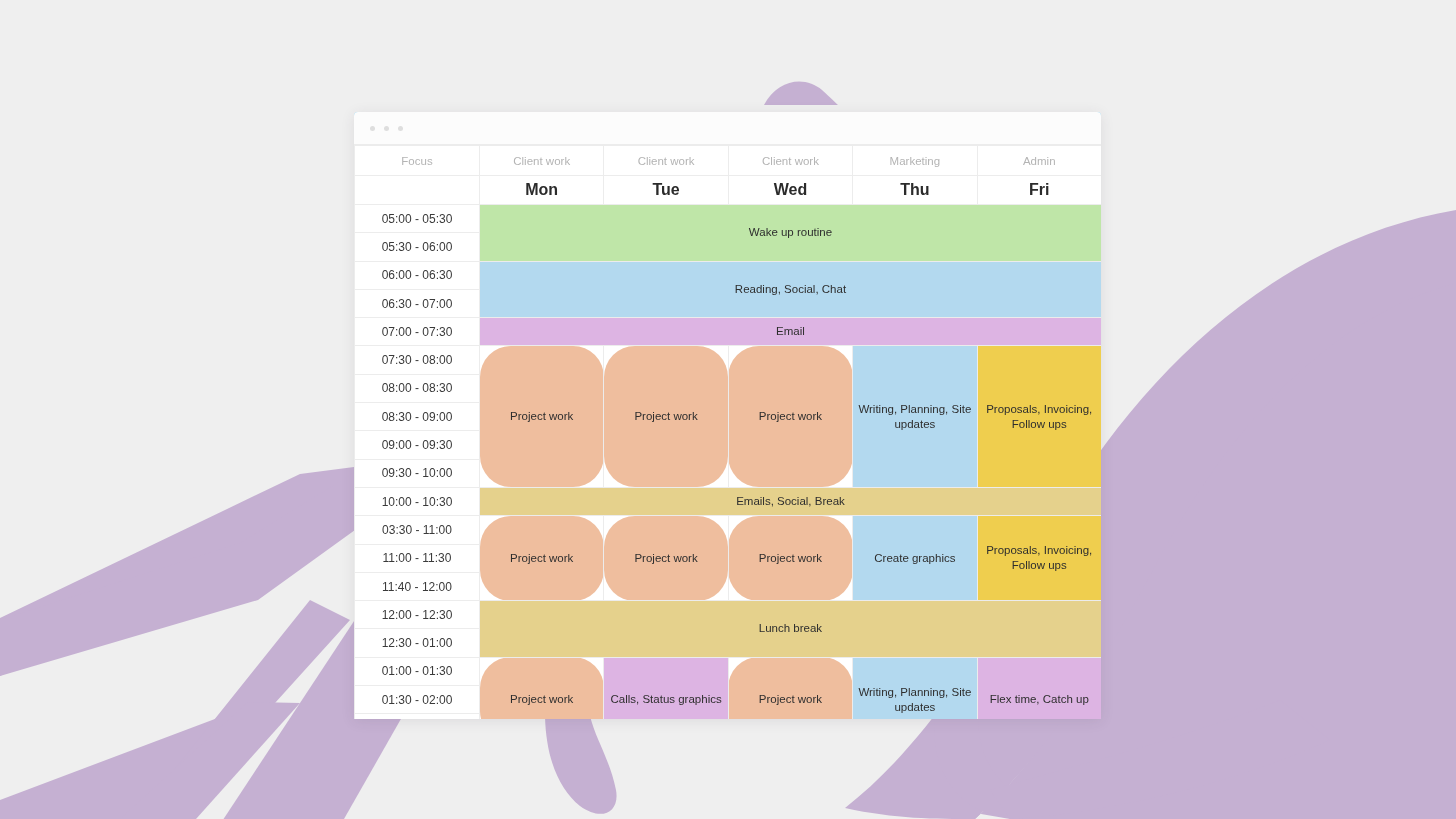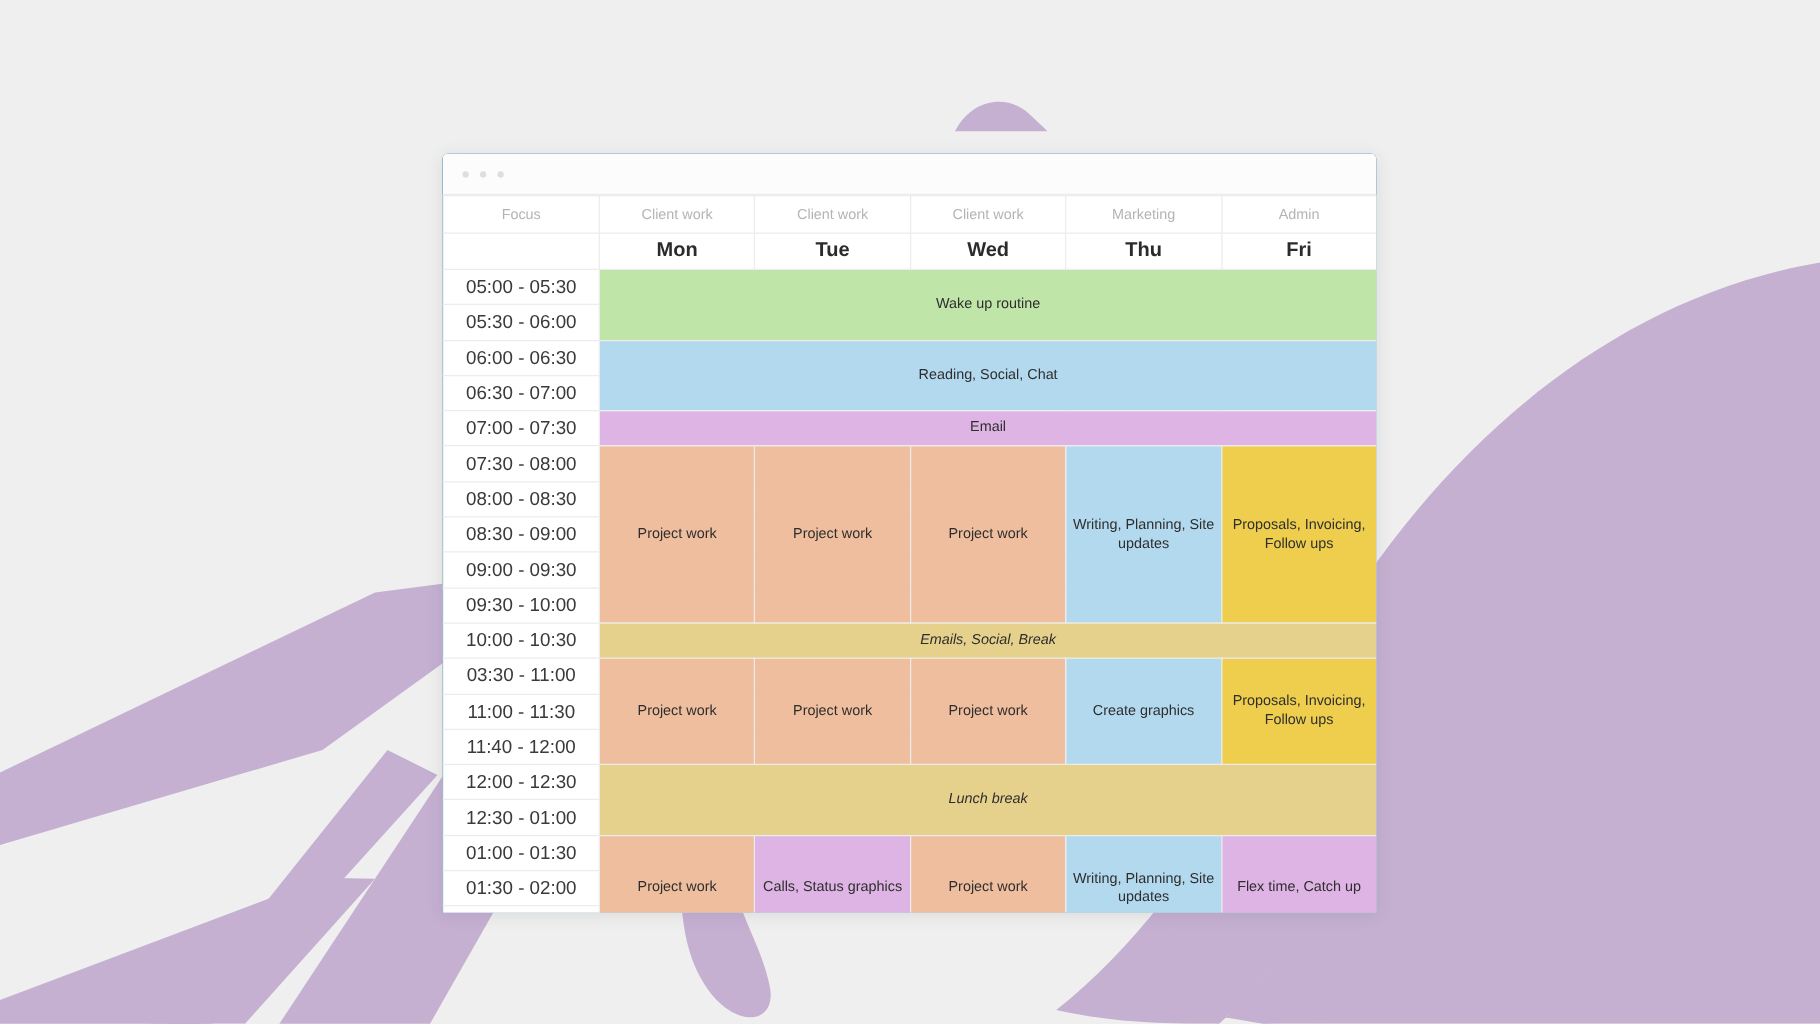--- a/index.html
+++ b/index.html
@@ -21,24 +21,24 @@
     inset: 0;
     width: 1456px;
     height: 819px;
     z-index: 0;
   }
 
   
   #app-window {
     position: absolute;
     left: 354px;
-    top: 123px;
+    top: 112px;
     width: 747px;
     height: 607px;
-    background: #0369a1;
+    background: #7dd3fc;
     border-radius: 4px 4px 0 0;
     box-shadow: 0 2px 14px rgba(60,50,70,0.10);
     z-index: 2;
     overflow: hidden;
   }
 
   #title-bar {
     height: 33px;
     background: #fcfcfc;
     border-bottom: 1px solid #ececec;
@@ -83,44 +83,44 @@
   tr.row-daynames th {
     height: 28px;
     font-size: 16px;
     font-weight: bold;
     color: #2b2b2b;
     background: #fff;
   }
 
   td.time-cell {
     height: 27.3px;
-    font-size: 15px;
+    font-size: 12px;
     color: #3a3a3a;
     background: #fff;
     border-color: #f0f0f0;
   }
 
   td.block {
     font-size: 11.5px;
     line-height: 1.32;
     color: #2e2e2e;
     border: 1px solid #ffffff;
   }
   td.block .block-label {
     display: block;
     padding: 0 4px;
   }
 
   
   .c-green    { background: #bfe6a8; }
   .c-blue     { background: #b3d9ef; }
   .c-orchid   { background: #ddb4e3; }
-  .c-peach    { background: #efbe9e; }
+  .c-peach    { background: #efbe9e; border-radius: 31px; }
   .c-gold     { background: #efce4e; }
-  .c-sand     { background: #e5d18c; font-style: italic; }
+  .c-sand     { background: #e5d18c; }
 </style>
 </head>
 <body>
 
 <svg id="bg-decor" viewBox="0 0 1456 819" preserveAspectRatio="none" aria-hidden="true">
   <rect x="0" y="0" width="1456" height="819" fill="#efefef"></rect>
   <g fill="#c5b0d2">
 
     <path d="M1456 270 C1290 300 1170 420 1090 560 C1030 665 975 745 900 800
              L1010 819 L1456 819 Z

